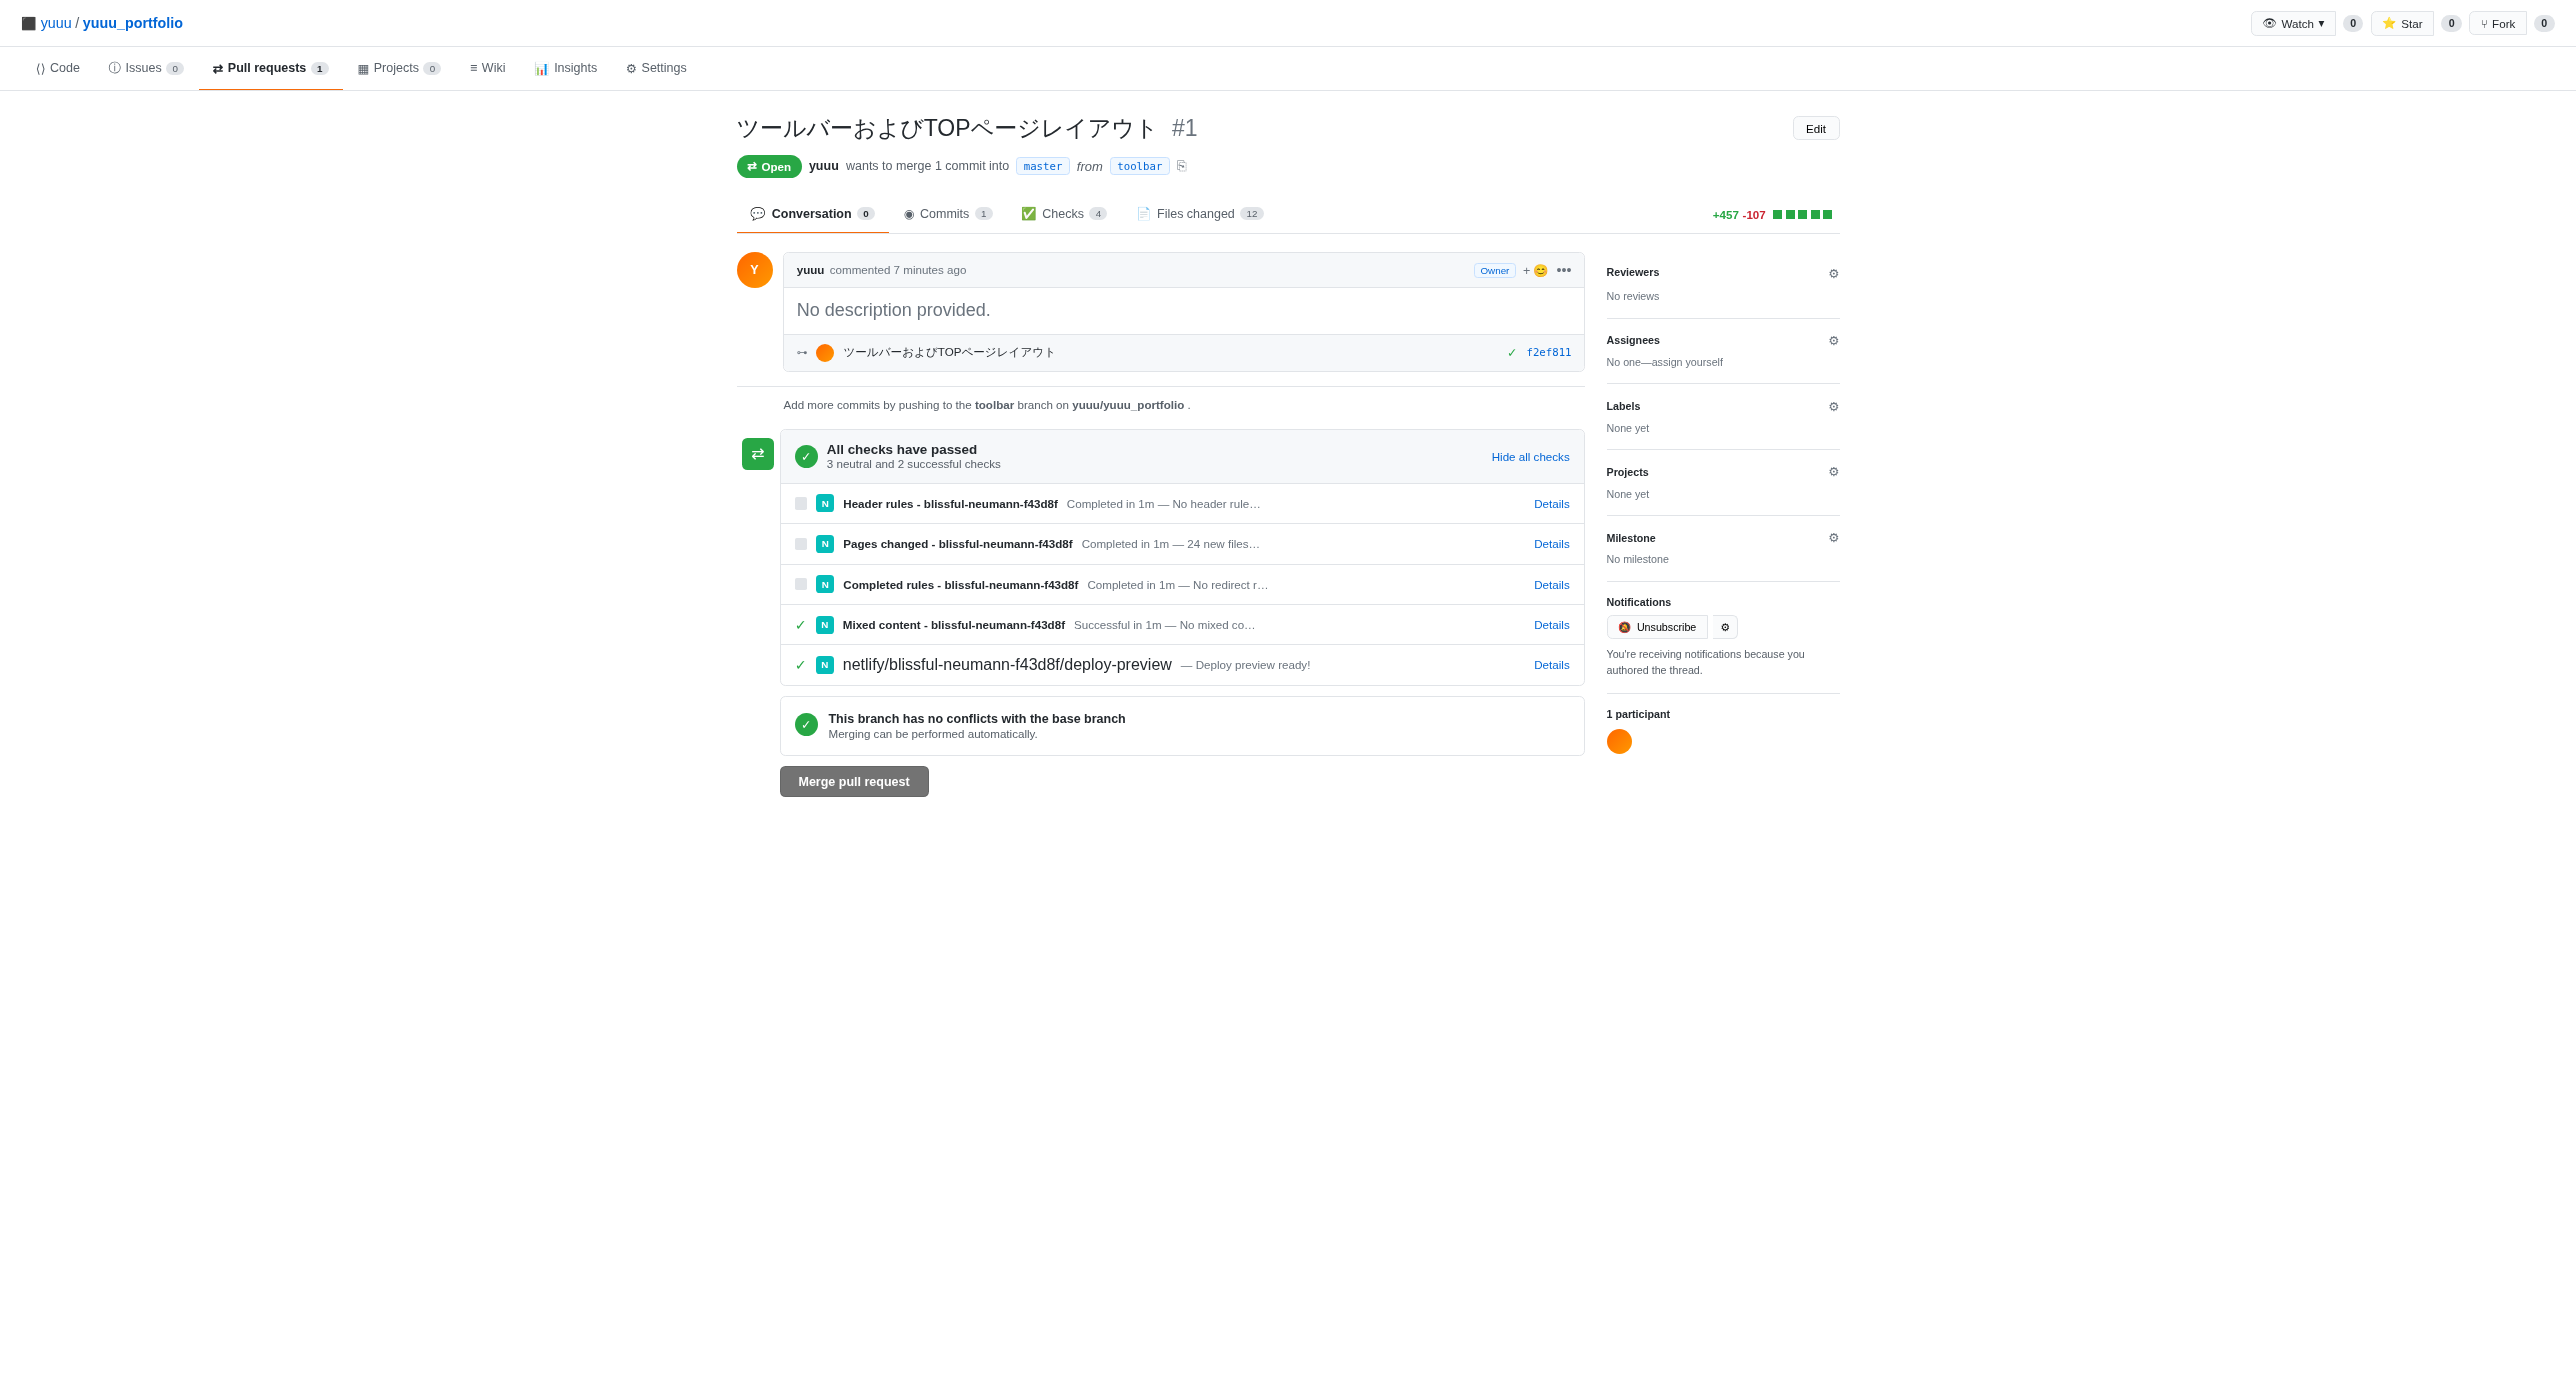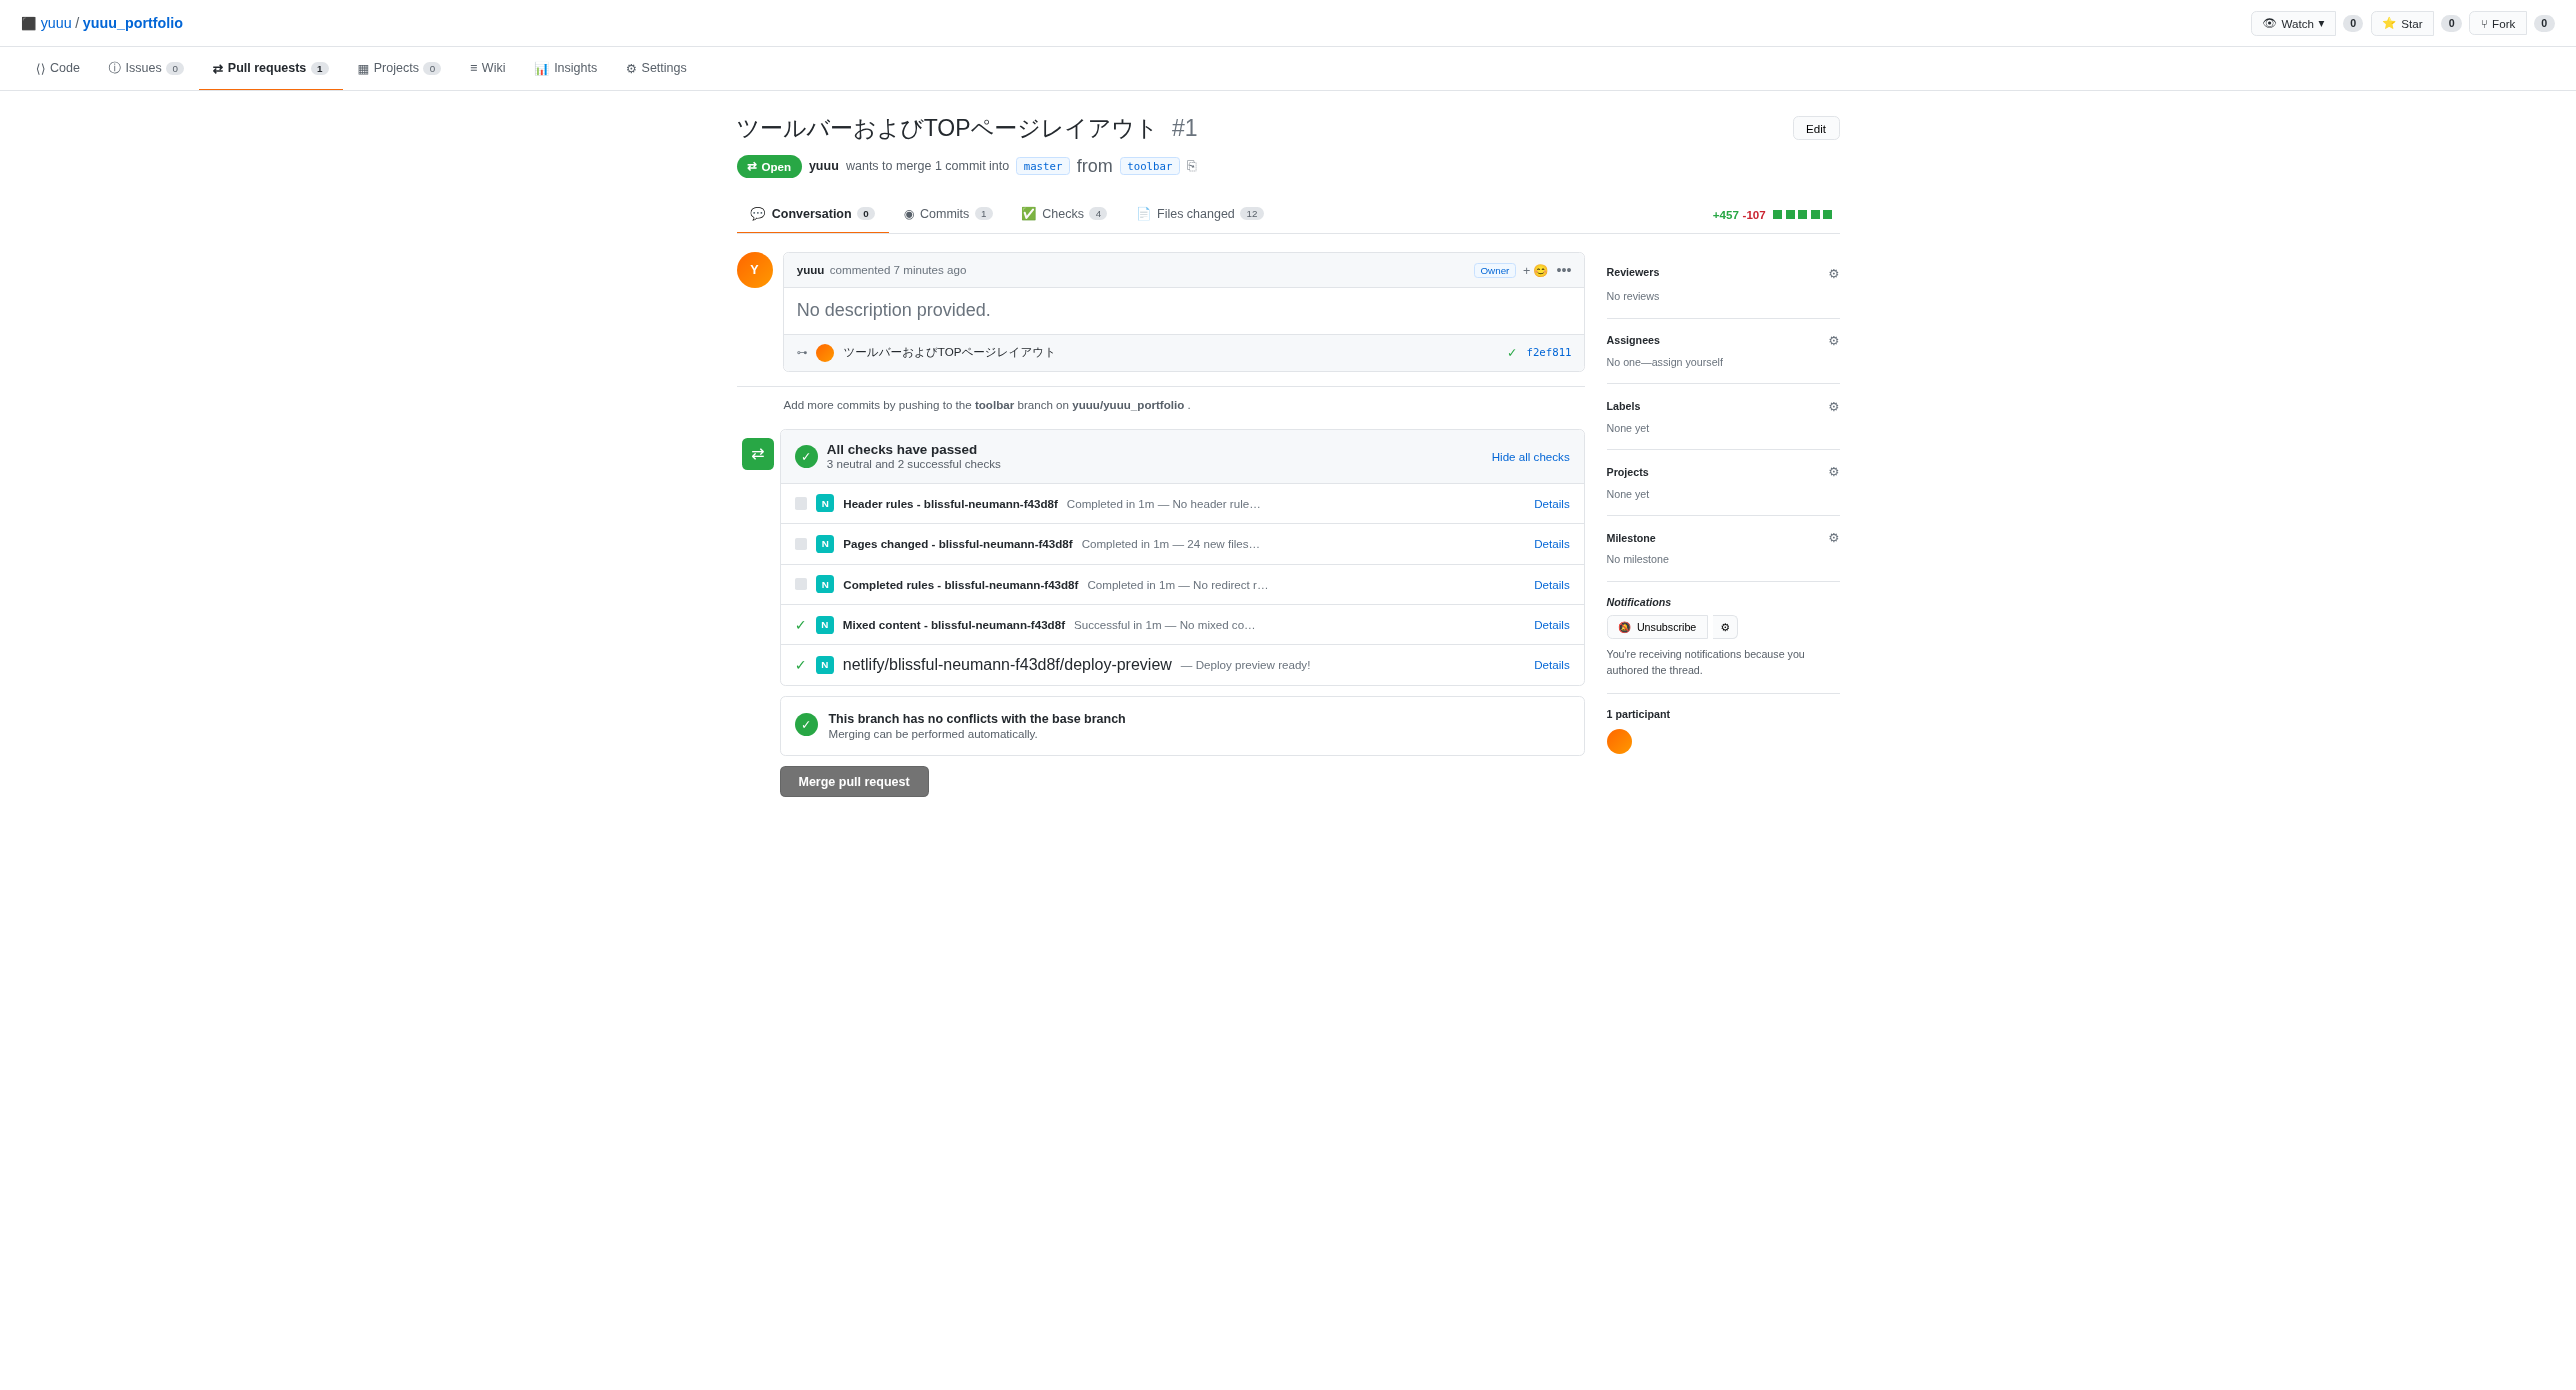--- a/index.html
+++ b/index.html
@@ -80,21 +80,21 @@
   </div>
 
   <div style="display:flex; align-items:center; gap:7.2px; margin-bottom:18px; flex-wrap:wrap;">
     <span style="background:#28a745; color:#fff; padding:4.5px 10.7px; border-radius:18px; font-size:11.6px; font-weight:600; display:flex; align-items:center; gap:4.5px;">
       <span>⇄</span>
       <span>Open</span>
     </span>
     <span style="font-weight:600; font-size:12.5px;">yuuu</span>
     <span style="color:#586069; font-size:12.5px;">wants to merge 1 commit into</span>
     <span style="background:#f1f8ff; border:0.9px solid #c8e1ff; color:#0366d6; padding:1.8px 6.3px; border-radius:3.6px; font-size:10.7px; font-family:monospace; cursor:pointer;">master</span>
-    <span style="color:#586069; font-size:18px;">from</span>
+    <span style="color:#586069; font-size:13px;font-style:italic;">from</span>
     <span style="background:#f1f8ff; border:0.9px solid #c8e1ff; color:#0366d6; padding:1.8px 6.3px; border-radius:3.6px; font-size:10.7px; font-family:monospace; cursor:pointer;">toolbar</span>
     <span style="cursor:pointer; color:#6a737d;">⎘</span>
   </div>
 
   <div style="display:flex; align-items:center; justify-content:space-between; border-bottom:0.9px solid #e1e4e8; margin-bottom:18px;">
     <div style="display:flex;">
       <div style="display:flex; align-items:center; gap:5.4px; padding:10.7px 14.3px; font-size:12.5px; color:#24292e; border-bottom:1.8px solid #f66a0a; font-weight:600; cursor:pointer;">
         <span>💬</span>
         <span>Conversation</span>
         <span style="background:#e1e4e8; border-radius:18px; padding:0.9px 6.3px; font-size:9.8px;">0</span>
@@ -278,21 +278,21 @@
 
       <div style="border-bottom:0.9px solid #e1e4e8; padding:14.3px 0;">
         <div style="display:flex; align-items:center; justify-content:space-between; margin-bottom:7.2px;">
           <span style="font-size:10.7px; font-weight:600;">Milestone</span>
           <span style="color:#6a737d; cursor:pointer; font-size:12.5px;">⚙</span>
         </div>
         <span style="font-size:10.7px; color:#6a737d;">No milestone</span>
       </div>
 
       <div style="border-bottom:0.9px solid #e1e4e8; padding:14.3px 0;">
-        <div style="font-size:10.7px; font-weight:600; margin-bottom:7.2px;font-style:italic;">Notifications</div>
+        <div style="font-size:10.7px; font-weight:600; margin-bottom:7.2px;">Notifications</div>
         <div style="display:flex; align-items:center; gap:5.4px;">
           <button style="display:flex; align-items:center; gap:5.4px; padding:4.5px 10.7px; border:0.9px solid #e1e4e8; border-radius:5.4px 0 0 5.4px; background:#fafbfc; font-size:10.7px; cursor:pointer;">
             <span>🔕</span>
             <span>Unsubscribe</span>
           </button>
           <button style="padding:4.5px 7.2px; border:0.9px solid #e1e4e8; border-radius:0 5.4px 5.4px 0; background:#fafbfc; font-size:10.7px; cursor:pointer; border-left:none;">⚙</button>
         </div>
         <div style="font-size:10.7px; color:#586069; margin-top:7.2px; line-height:1.5;">You're receiving notifications because you authored the thread.</div>
       </div>
 

